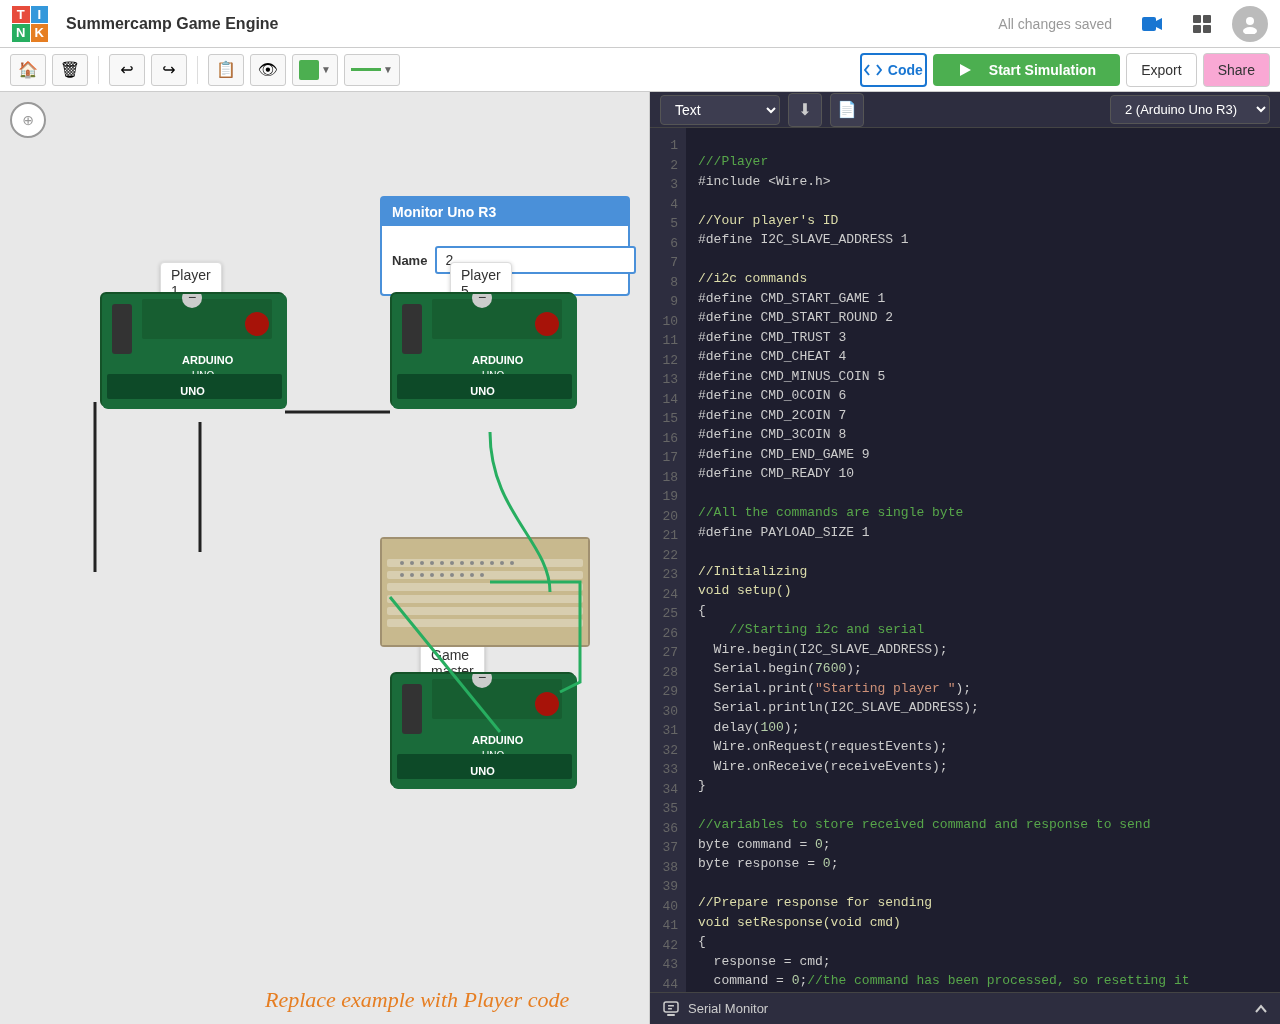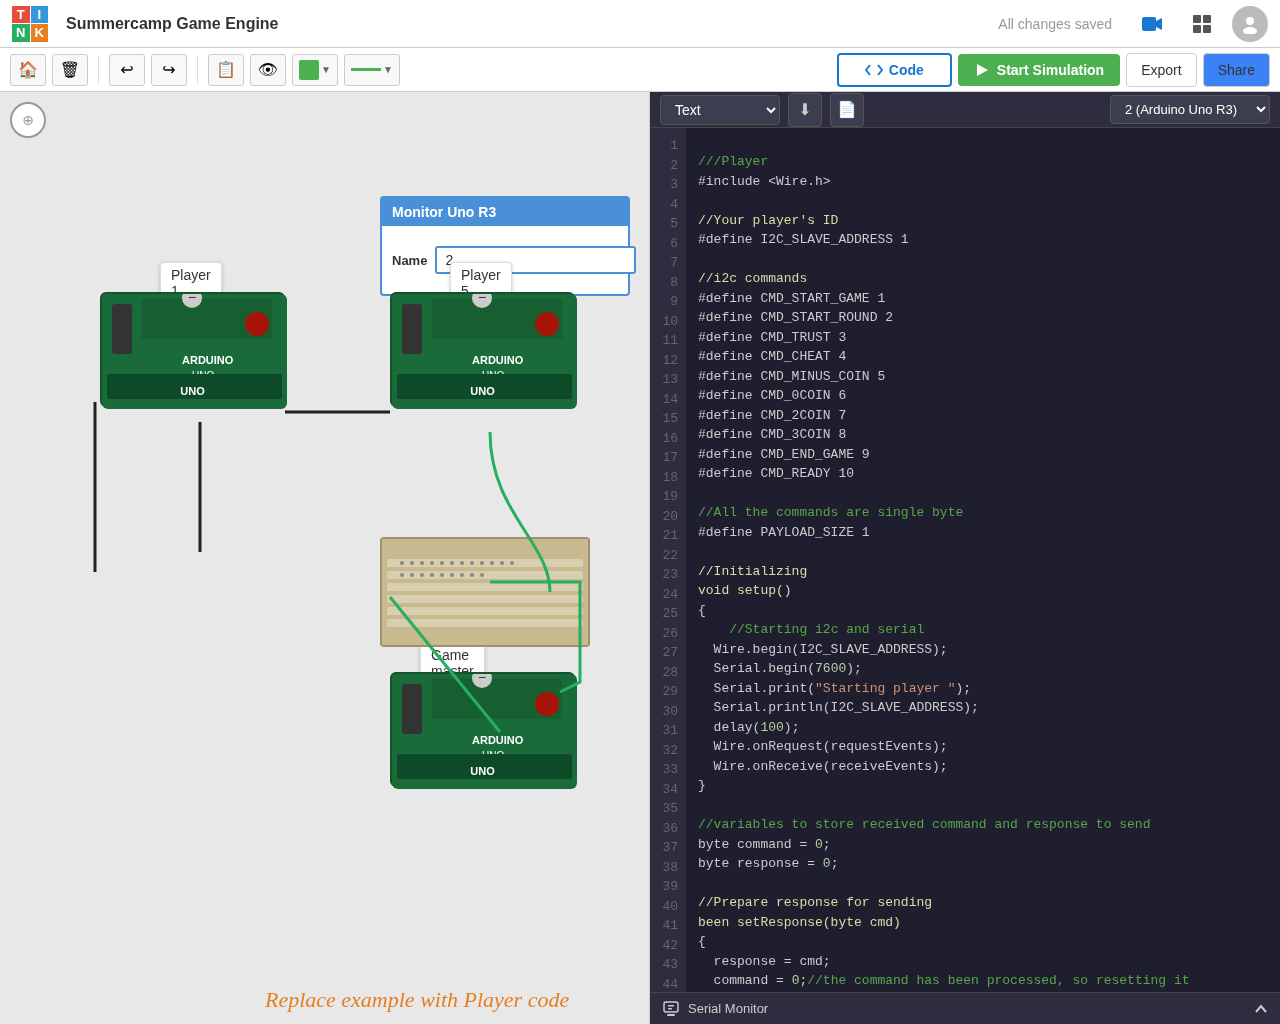--- a/index.html
+++ b/index.html
@@ -48,32 +48,32 @@
     #color-dropdown-arrow { font-size: 10px; color: #666; }
     #line-btn {
       display: flex; align-items: center; gap: 2px; border: 1px solid #ccc; background: #f8f8f8;
       border-radius: 3px; padding: 3px 6px; cursor: pointer; height: 32px;
     }
     .line-preview { width: 30px; height: 3px; background: #4caf50; }
 
     
     #code-btn {
       display: flex; align-items: center; gap: 6px; background: #fff; border: 2px solid #1976d2;
-      color: #1976d2; border-radius: 4px; padding: 6px 26px; cursor: pointer; font-size: 14px; font-weight: bold;
+      color: #1976d2; border-radius: 4px; padding: 6px 2px; cursor: pointer; font-size: 14px; font-weight: bold;
     }
     #start-sim-btn {
-      display: flex; align-items: center; gap: 7px; background: #4caf50; border: none;
-      color: #fff; border-radius: 4px; padding: 8px 16px; cursor: pointer; font-size: 14px; font-weight: bold;
+      display: flex; align-items: center; gap: 16px; background: #4caf50; border: none;
+      color: #fff; border-radius: 4px; padding: 8px 24px; cursor: pointer; font-size: 14px; font-weight: bold;
     }
     #export-btn {
       background: #fff; border: 1px solid #ccc; color: #333; border-radius: 4px;
       padding: 8px 14px; cursor: pointer; font-size: 14px;
     }
     #share-btn {
-      background: #3b82f6; border: 1px solid #ccc; color: #333; border-radius: 4px;
+      background: #f9a8d4; border: 1px solid #ccc; color: #333; border-radius: 4px;
       padding: 8px 14px; cursor: pointer; font-size: 14px;
     }
 
     
     #main { display: flex; height: calc(1024px - 92px); }
 
     
     #canvas-area {
       flex: 0 0 650px; background: #e8e8e8; position: relative; overflow: hidden;
       border-right: 1px solid #ccc;
@@ -419,21 +419,21 @@
   delay(<span class="code-number">100</span>);
   Wire.onRequest(requestEvents);
   Wire.onReceive(receiveEvents);
 }
 
 <span class="code-comment">//variables to store received command and response to send</span>
 byte command = <span class="code-number">0</span>;
 byte response = <span class="code-number">0</span>;
 
 <span class="code-yellow-comment">//Prepare response for sending</span>
-<span class="code-function">been setResponse(byte cmd)</span>
+<span class="code-function">void setResponse(void cmd)</span>
 {
   response = cmd;
   command = <span class="code-number">0</span>;<span class="code-comment">//the command has been processed, so resetting it</span>
 }
 
 
 
 
 {
   setResponse( random(CMD_TRUST, CMD_CHEAT+) );

